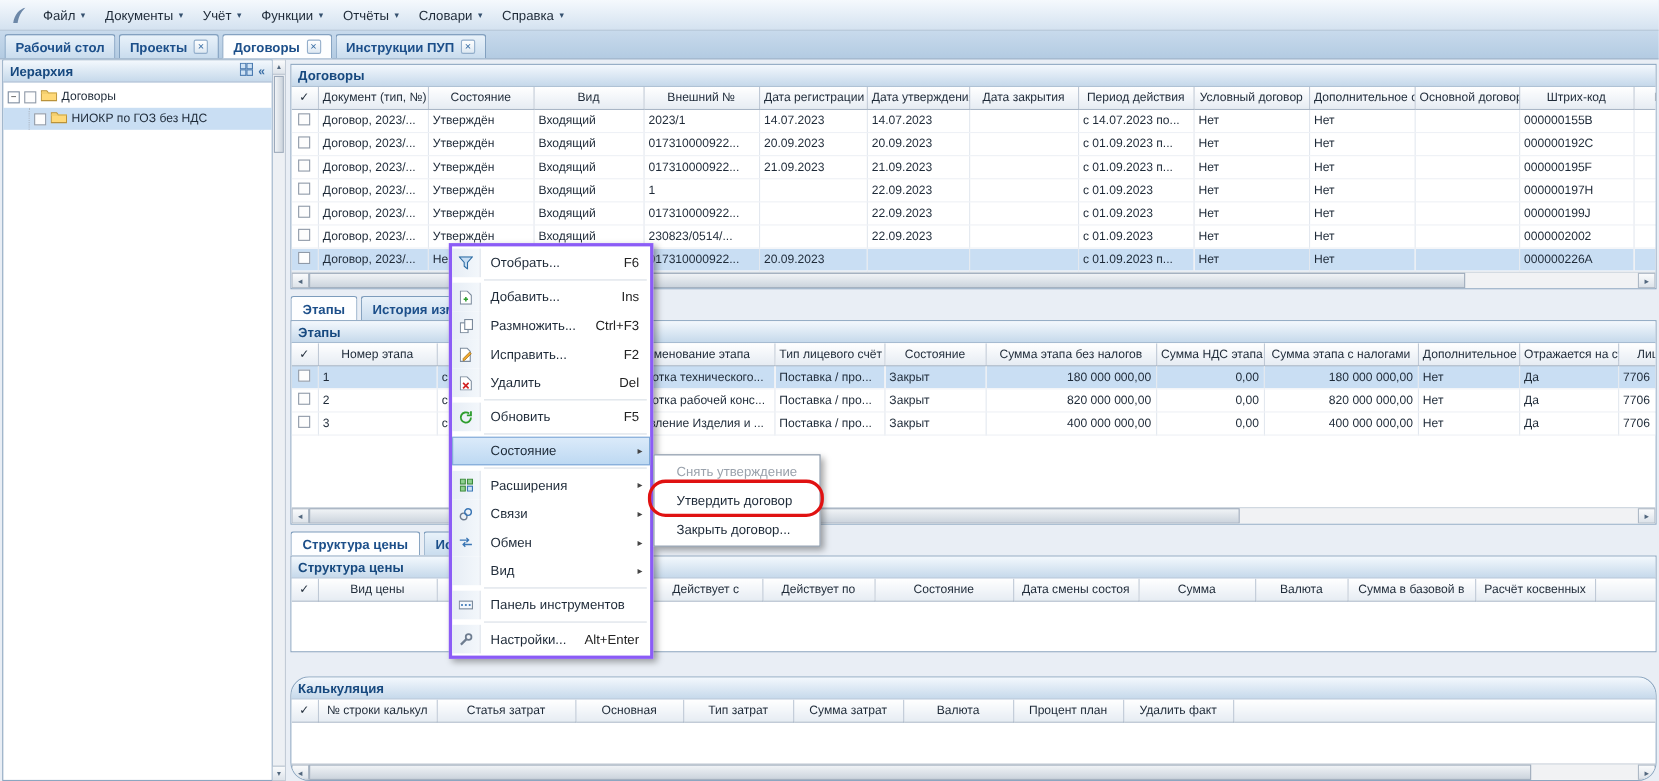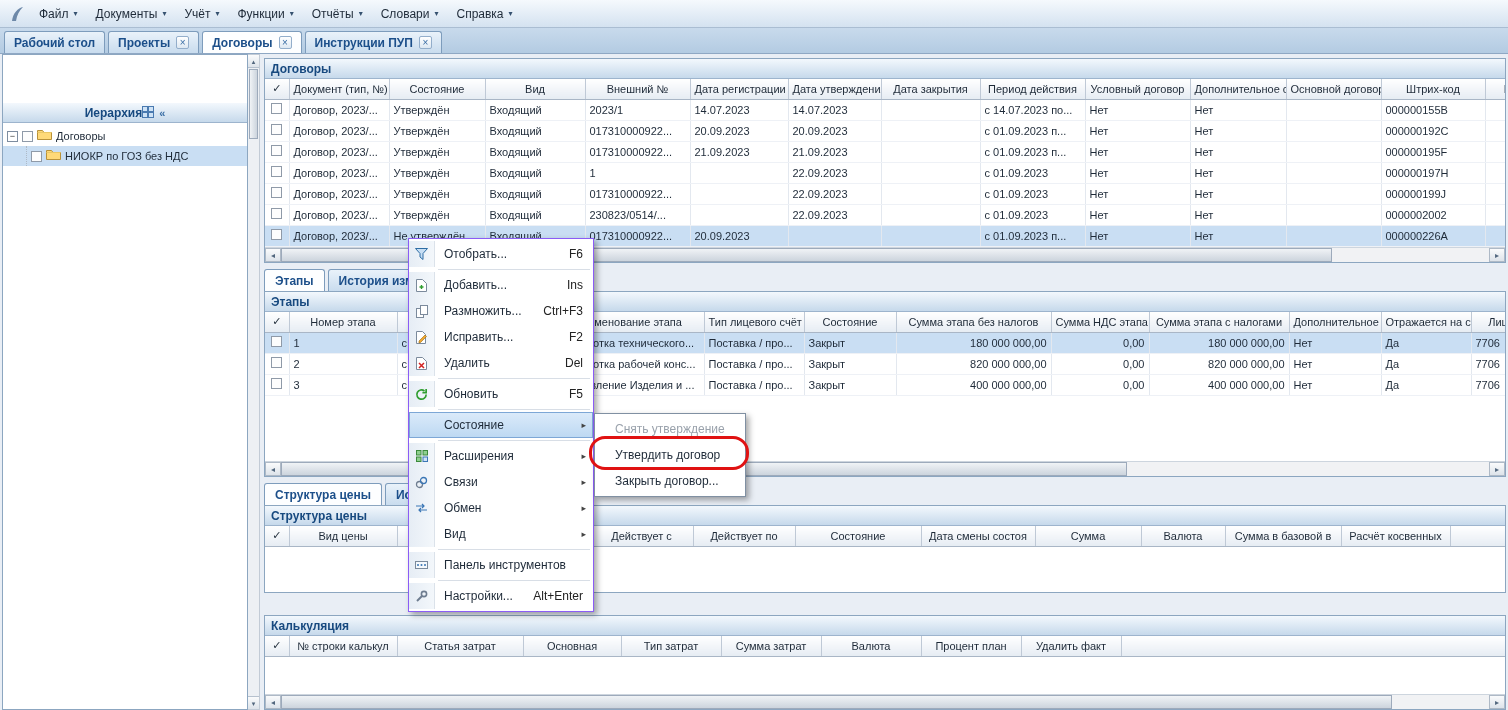--- a/index.html
+++ b/index.html
@@ -20,57 +20,57 @@
 
   
   .app-body { position:absolute; top:54px; left:0; right:0; bottom:0; display:flex; }
   .left-panel { width:246px; margin-left:2px; border:1px solid #8ca6c0; background:#fff; display:flex; flex-direction:column; }
   .left-scroll { width:12px; background:#edf0f4; border:1px solid #c2cbd6; border-left:none; display:flex; flex-direction:column; align-items:stretch; }
   .vs-btn { height:13px; font-size:7px; color:#52677e; text-align:center; line-height:13px; background:linear-gradient(#fafbfc,#dde3ea); border-bottom:1px solid #b6c1ce; }
   .vs-btn.bottom { border-bottom:none; border-top:1px solid #b6c1ce; margin-top:auto; }
   .vs-thumb { height:70px; margin:1px; background:linear-gradient(90deg,#f0f3f6,#ccd4dd); border:1px solid #9daabb; }
 
   .panel-header { flex:0 0 20px; background:linear-gradient(#f3f8fd,#c6d9eb); border-bottom:1px solid #9db4cd; color:#17497f; font-weight:bold; padding:2px 6px; display:flex; align-items:center; }
-  .hier-header { justify-content:center;margin-top:48px; }
+  .hier-header { justify-content:space-between; }
   .hier-icons { display:flex; gap:5px; align-items:center; color:#3a6ea5; font-weight:bold; font-size:11px; }
 
   .tree { padding:3px 0; font-size:11px; }
   .tree-row { height:20px; display:flex; align-items:center; gap:4px; padding-left:4px; }
   .tree-row .indent { width:20px; flex:0 0 20px; border-right:1px dotted #aeb9c6; height:100%; }
   .expander { width:11px; height:11px; flex:0 0 11px; border:1px solid #7e8da0; background:#fff; font-size:9px; line-height:8px; text-align:center; color:#333; }
   .cb { width:11px; height:11px; border:1px solid #8f9aa8; background:#fdfdfd; display:inline-block; flex:0 0 11px; }
   .tree-row.selected { background:#c9def3; }
 
   .main { flex:1; display:flex; flex-direction:column; padding:4px 2px 0 4px; overflow:hidden; }
   .panel { border:1px solid #8ca6c0; background:#fff; overflow:hidden; display:flex; flex-direction:column; }
   .contracts-panel { flex:0 0 205px; }
   .stages-panel { flex:0 0 186px; }
   .price-panel { flex:0 0 88px; }
-  .calc-panel { flex:1; }
+  .calc-panel { flex:1;border-radius:17px; }
   .spacer { flex:0 0 22px; }
 
   .sec-tabs { flex:0 0 22px; display:flex; gap:3px; margin-top:6px; align-items:flex-end; }
   .sec-tab { height:22px; display:flex; align-items:center; padding:0 10px; border:1px solid #7d9cbc; border-bottom:none; border-radius:3px 3px 0 0; background:linear-gradient(#e9f2fa,#c9dcee); color:#1c4f8a; font-weight:bold; }
   .sec-tab.active { background:#fdfeff; }
 
   .tbl-wrap { flex:1; overflow:hidden; background:#fff; }
   table.grid { table-layout:fixed; border-collapse:collapse; font-size:11px; }
   .grid th { height:20px; background:linear-gradient(#ffffff,#e6ecf3); border-right:1px solid #bfc9d6; border-bottom:1px solid #a9b6c6; font-weight:normal; text-align:center; padding:0 4px; white-space:nowrap; overflow:hidden; }
   .grid td { height:21px; border-right:1px solid #e3e8ef; border-bottom:1px solid #eef1f6; padding:0 4px; white-space:nowrap; overflow:hidden; background:#fff; }
   .grid th.sel, .grid td.sel { text-align:center; padding:0; }
   tr.selected td { background:#c9def3; }
   .stages td:nth-child(7), .stages td:nth-child(8), .stages td:nth-child(9) { text-align:right; }
 
   .hscroll { flex:0 0 15px; background:#f1f2f4; border-top:1px solid #cdd5de; display:flex; }
   .hs-btn { flex:0 0 16px; display:flex; align-items:center; justify-content:center; font-size:8px; color:#52677e; background:linear-gradient(#fafbfc,#dde3ea); border:1px solid #aeb9c6; }
   .hs-track { flex:1; position:relative; }
   .hs-thumb { position:absolute; top:0; bottom:0; left:0; background:linear-gradient(#f0f3f6,#ccd4dd); border:1px solid #9daabb; }
 
   
-  .ctx-menu { position:absolute; left:408px; top:238px; width:186px; background:#fff; border:1px solid #8b5cf6; box-shadow:3px 3px 6px rgba(0,0,0,.35); padding:2px 0; z-index:50; }
+  .ctx-menu { position:absolute; left:408px; top:221px; width:186px; background:#fff; border:3px solid #8b5cf6; box-shadow:3px 3px 6px rgba(0,0,0,.35); padding:2px 0; z-index:50; }
   .ctx-item { height:26px; display:flex; align-items:center; }
   .ctx-icon { flex:0 0 26px; height:100%; background:linear-gradient(90deg,#e6edf5,#f3f7fb); border-right:1px solid #dbe2ea; display:flex; align-items:center; justify-content:center; }
   .ctx-item.hl { background:linear-gradient(#dcebfa,#bcd8f2); outline:1px solid #7da7d6; outline-offset:-1px; }
   .ctx-item.hl .ctx-icon { background:transparent; border-right-color:transparent; }
   .ctx-label { flex:1; padding-left:9px; white-space:nowrap; overflow:hidden; }
   .ctx-item.bold .ctx-label { font-weight:normal; }
   .ctx-short { padding-right:10px; color:#222; }
   .ctx-arrow { padding-right:7px; font-size:9px; color:#444; }
   .ctx-sep { height:1px; background:#d8dee6; margin:2px 3px 2px 29px; }
 

